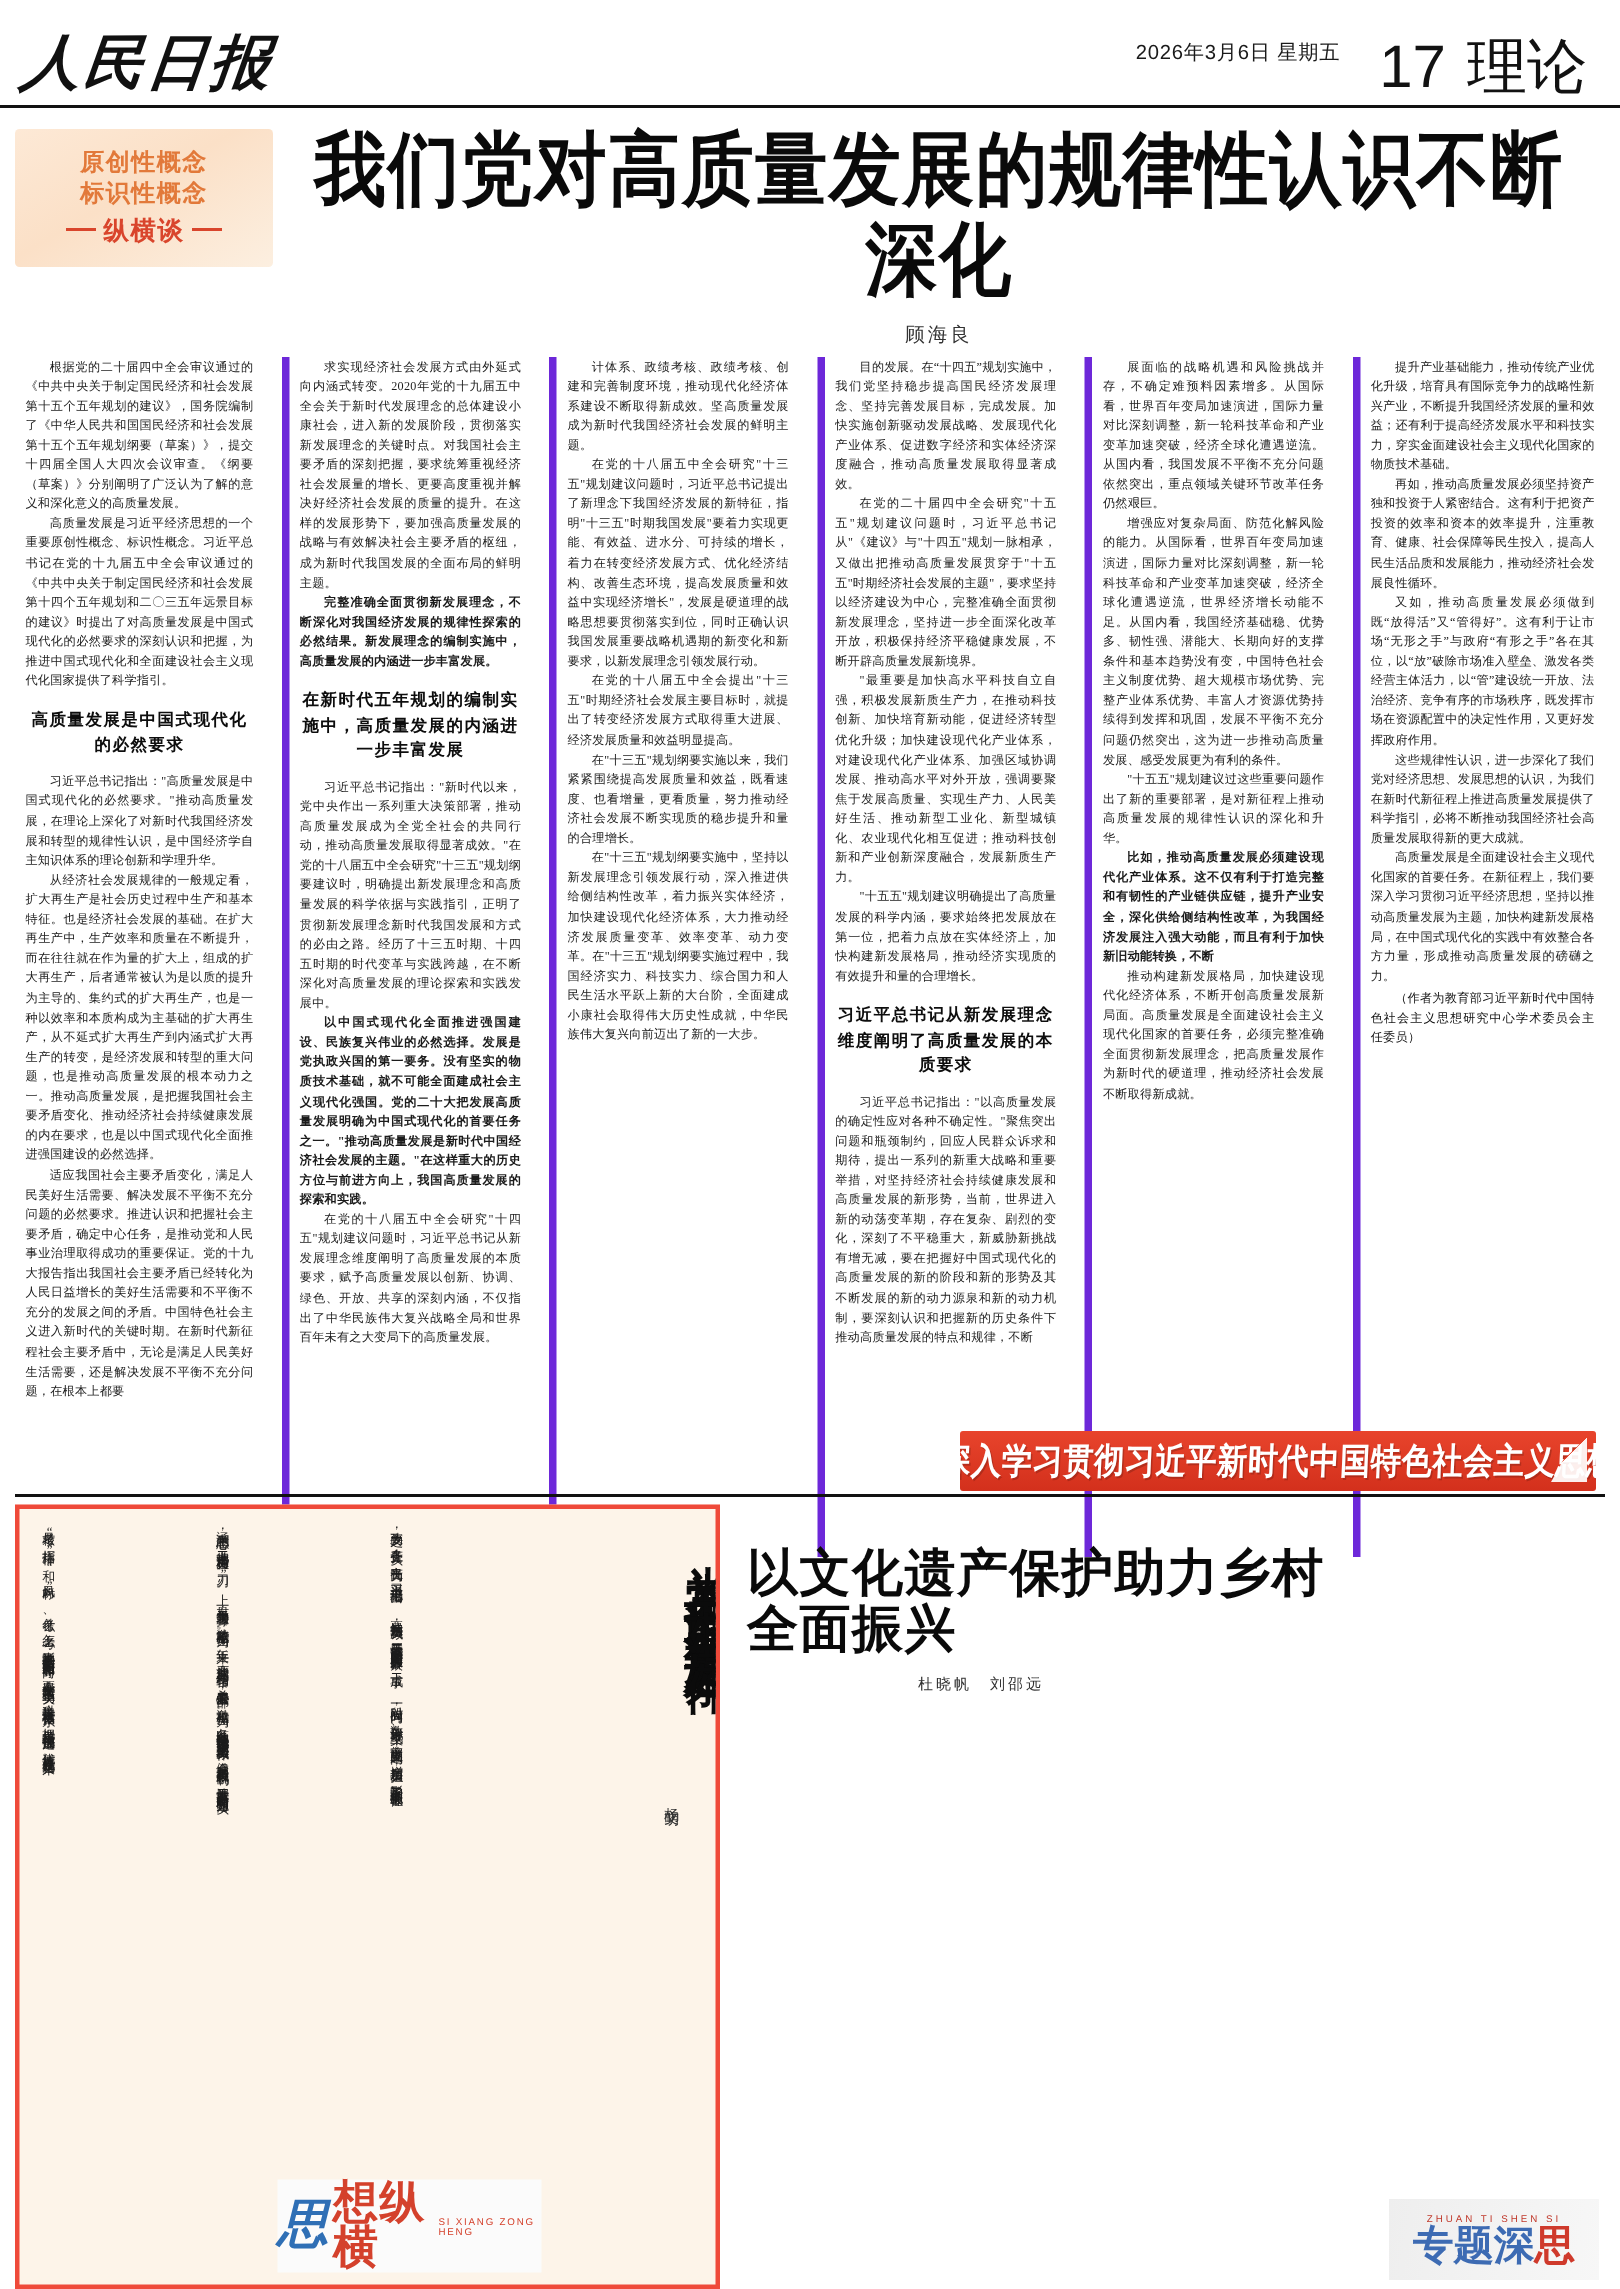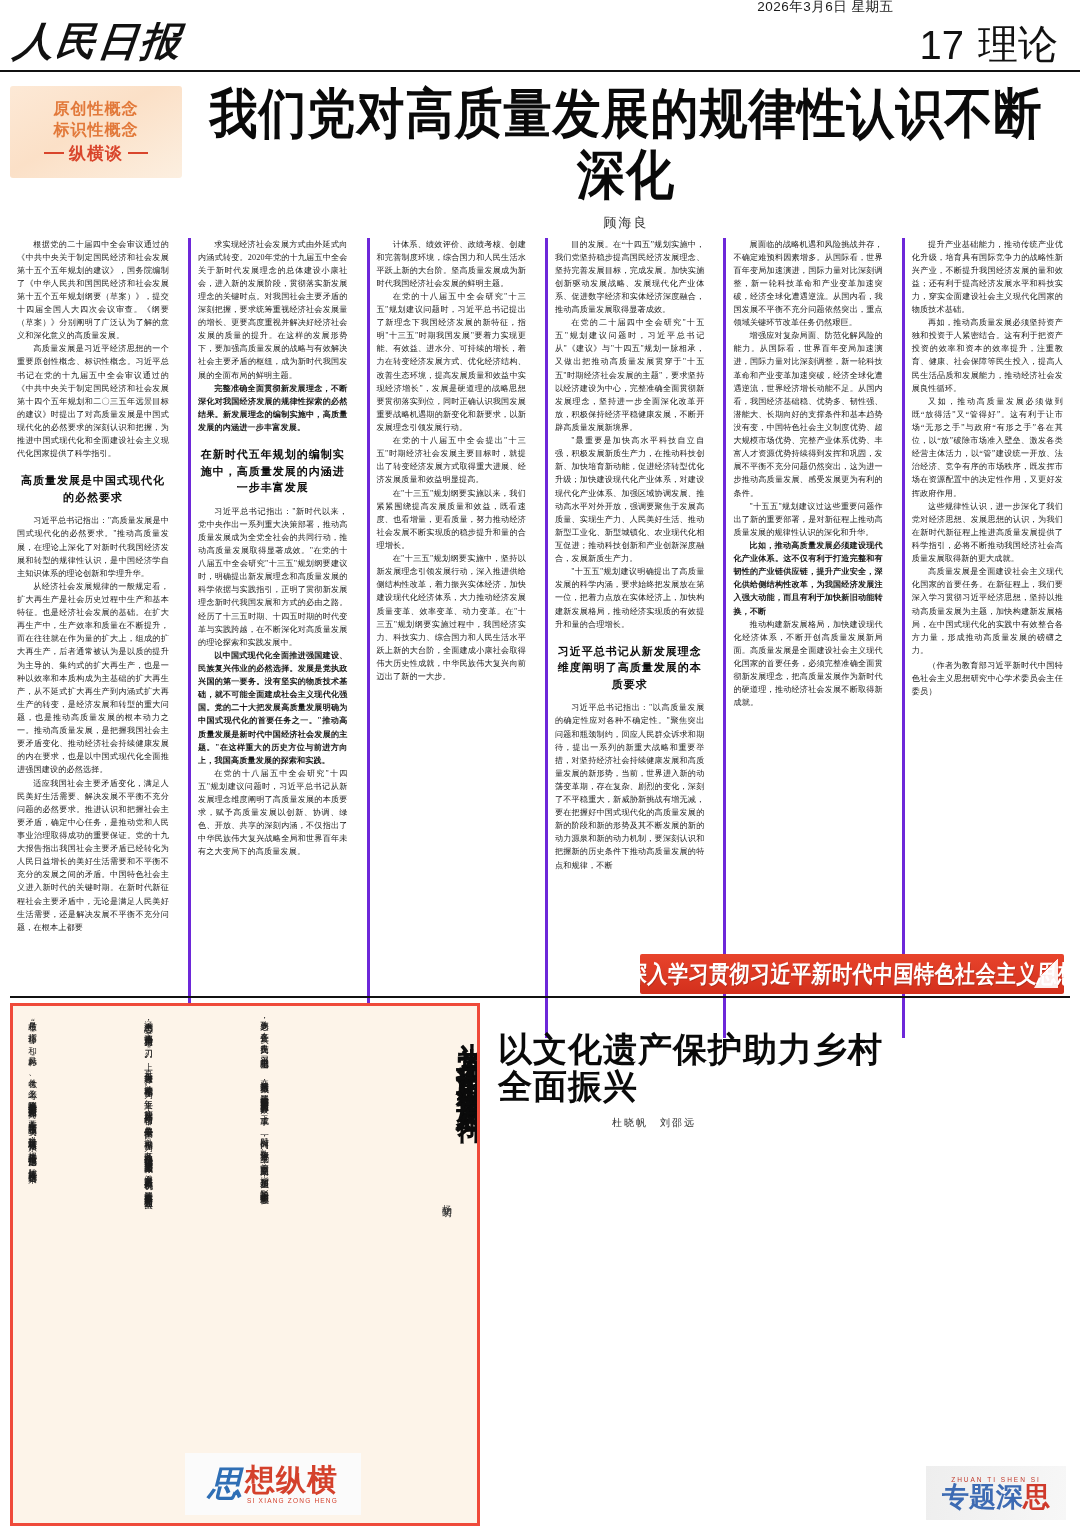--- a/index.html
+++ b/index.html
@@ -35,21 +35,20 @@
     padding-bottom:4px;
   }
   .mast-right{ display:flex; align-items:flex-start; gap:26px; padding-bottom:2px;}
   .mast-date{
     font-size:13.5px; letter-spacing:.5px; color:#1a1a1a;
     font-family:"Liberation Sans",sans-serif; padding-bottom:6px;
   }
   .mast-page{
     display:flex; align-items:flex-end; gap:14px;
     padding-right:16px;
-    margin-top:28px;
   }
   .mast-num{ font-size:40px; font-weight:400; line-height:.95;
     font-family:"Liberation Sans",sans-serif;}
   .mast-sec{ font-size:40px; font-weight:400; line-height:.95;
     font-family:"Liberation Serif",serif;}
 
   
   .top-article{
     position:relative;
     padding:8px 10px 0 10px;
@@ -98,21 +97,21 @@
   .cols{
     display:flex;
     margin-top:6px;
     height:800px;
     gap:12px;
   }
   .col{
     padding:0 7px;
     position:relative;
   }
-  .col + .col{ border-left:3px solid #6d28d9; }
+  .col + .col{ border-left:5px solid #6d28d9; }
   .c1{ width:186px; }
   .c2{ width:186px; }
   .c3{ width:186px; }
   .c4{ width:186px; }
   .c5{ width:186px; }
   .c6{ width:188px; }
 
   .body-text{
     font-size:8.1px;
     line-height:1.62;
@@ -246,21 +245,21 @@
     background:#fbfbfb;
     display:flex; align-items:center; justify-content:center;
     gap:3px;
   }
   .sx-si{
     font-family:"Liberation Serif",serif;
     font-size:34px; font-weight:900; color:#2f6fb5;
     font-style:italic; line-height:1;
   }
   .sx-rest{
-    position:relative; display:flex; flex-direction:column; align-items:flex-end;
+    position:relative; display:flex; flex-direction:row; align-items:center;
   }
   .sx-main{
     font-family:"Liberation Serif",serif;
     font-size:30px; font-weight:900; color:#d4412c; letter-spacing:1px;
     line-height:1;
   }
   .sx-py{
     font-size:6.5px; color:#d4412c; letter-spacing:1.2px; margin-top:2px;
     font-family:"Liberation Sans",sans-serif;
   }
@@ -350,21 +349,21 @@
     <div class="col c2">
       <div class="body-text" style="text-indent:2em">求实现经济社会发展方式由外延式向内涵式转变。2020年党的十九届五中全会关于新时代发展理念的总体建设小康社会，进入新的发展阶段，贯彻落实新发展理念的关键时点。对我国社会主要矛盾的深刻把握，要求统筹重视经济社会发展量的增长、更要高度重视并解决好经济社会发展的质量的提升。在这样的发展形势下，要加强高质量发展的战略与有效解决社会主要矛盾的枢纽，成为新时代我国发展的全面布局的鲜明主题。</div>
       <div class="body-text" style="text-indent:2em; font-weight:700">完整准确全面贯彻新发展理念，不断深化对我国经济发展的规律性探索的必然结果。新发展理念的编制实施中，高质量发展的内涵进一步丰富发展。</div>
       <div class="sub-head ctr">在新时代五年规划的编制实施中，高质量发展的内涵进一步丰富发展</div>
       <div class="body-text" style="text-indent:2em">习近平总书记指出："新时代以来，党中央作出一系列重大决策部署，推动高质量发展成为全党全社会的共同行动，推动高质量发展取得显著成效。"在党的十八届五中全会研究"十三五"规划纲要建议时，明确提出新发展理念和高质量发展的科学依据与实践指引，正明了贯彻新发展理念新时代我国发展和方式的必由之路。经历了十三五时期、十四五时期的时代变革与实践跨越，在不断深化对高质量发展的理论探索和实践发展中。</div>
       <div class="body-text" style="text-indent:2em; font-weight:700">以中国式现代化全面推进强国建设、民族复兴伟业的必然选择。发展是党执政兴国的第一要务。没有坚实的物质技术基础，就不可能全面建成社会主义现代化强国。党的二十大把发展高质量发展明确为中国式现代化的首要任务之一。"推动高质量发展是新时代中国经济社会发展的主题。"在这样重大的历史方位与前进方向上，我国高质量发展的探索和实践。</div>
       <div class="body-text" style="text-indent:2em">在党的十八届五中全会研究"十四五"规划建议问题时，习近平总书记从新发展理念维度阐明了高质量发展的本质要求，赋予高质量发展以创新、协调、绿色、开放、共享的深刻内涵，不仅指出了中华民族伟大复兴战略全局和世界百年未有之大变局下的高质量发展。</div>
     </div>
 
     <div class="col c3">
-      <div class="body-text" style="text-indent:2em">计体系、绩效评价、政绩考核、创建和完善制度环境，综合国力和人民生活水平跃上新的大台阶。坚高质量发展成为新时代我国经济社会发展的鲜明主题。</div>
+      <div class="body-text" style="text-indent:2em">计体系、政绩考核、政绩考核、创建和完善制度环境，推动现代化经济体系建设不断取得新成效。坚高质量发展成为新时代我国经济社会发展的鲜明主题。</div>
       <div class="body-text" style="text-indent:2em">在党的十八届五中全会研究"十三五"规划建议问题时，习近平总书记提出了新理念下我国经济发展的新特征，指明"十三五"时期我国发展"要着力实现更能、有效益、进水分、可持续的增长，着力在转变经济发展方式、优化经济结构、改善生态环境，提高发展质量和效益中实现经济增长"，发展是硬道理的战略思想要贯彻落实到位，同时正确认识我国发展重要战略机遇期的新变化和新要求，以新发展理念引领发展行动。</div>
       <div class="body-text" style="text-indent:2em">在党的十八届五中全会提出"十三五"时期经济社会发展主要目标时，就提出了转变经济发展方式取得重大进展、经济发展质量和效益明显提高。</div>
       <div class="body-text" style="text-indent:2em">在"十三五"规划纲要实施以来，我们紧紧围绕提高发展质量和效益，既看速度、也看增量，更看质量，努力推动经济社会发展不断实现质的稳步提升和量的合理增长。</div>
       <div class="body-text" style="text-indent:2em">在"十三五"规划纲要实施中，坚持以新发展理念引领发展行动，深入推进供给侧结构性改革，着力振兴实体经济，加快建设现代化经济体系，大力推动经济发展质量变革、效率变革、动力变革。在"十三五"规划纲要实施过程中，我国经济实力、科技实力、综合国力和人民生活水平跃上新的大台阶，全面建成小康社会取得伟大历史性成就，中华民族伟大复兴向前迈出了新的一大步。</div>
     </div>
 
     <div class="col c4">
       <div class="body-text" style="text-indent:2em">目的发展。在“十四五”规划实施中，我们党坚持稳步提高国民经济发展理念、坚持完善发展目标，完成发展。加快实施创新驱动发展战略、发展现代化产业体系、促进数字经济和实体经济深度融合，推动高质量发展取得显著成效。</div>
       <div class="body-text" style="text-indent:2em">在党的二十届四中全会研究"十五五"规划建议问题时，习近平总书记从"《建议》与"十四五"规划一脉相承，又做出把推动高质量发展贯穿于"十五五"时期经济社会发展的主题"，要求坚持以经济建设为中心，完整准确全面贯彻新发展理念，坚持进一步全面深化改革开放，积极保持经济平稳健康发展，不断开辟高质量发展新境界。</div>
       <div class="body-text" style="text-indent:2em">"最重要是加快高水平科技自立自强，积极发展新质生产力，在推动科技创新、加快培育新动能，促进经济转型优化升级；加快建设现代化产业体系，对建设现代化产业体系、加强区域协调发展、推动高水平对外开放，强调要聚焦于发展高质量、实现生产力、人民美好生活、推动新型工业化、新型城镇化、农业现代化相互促进；推动科技创新和产业创新深度融合，发展新质生产力。</div>

